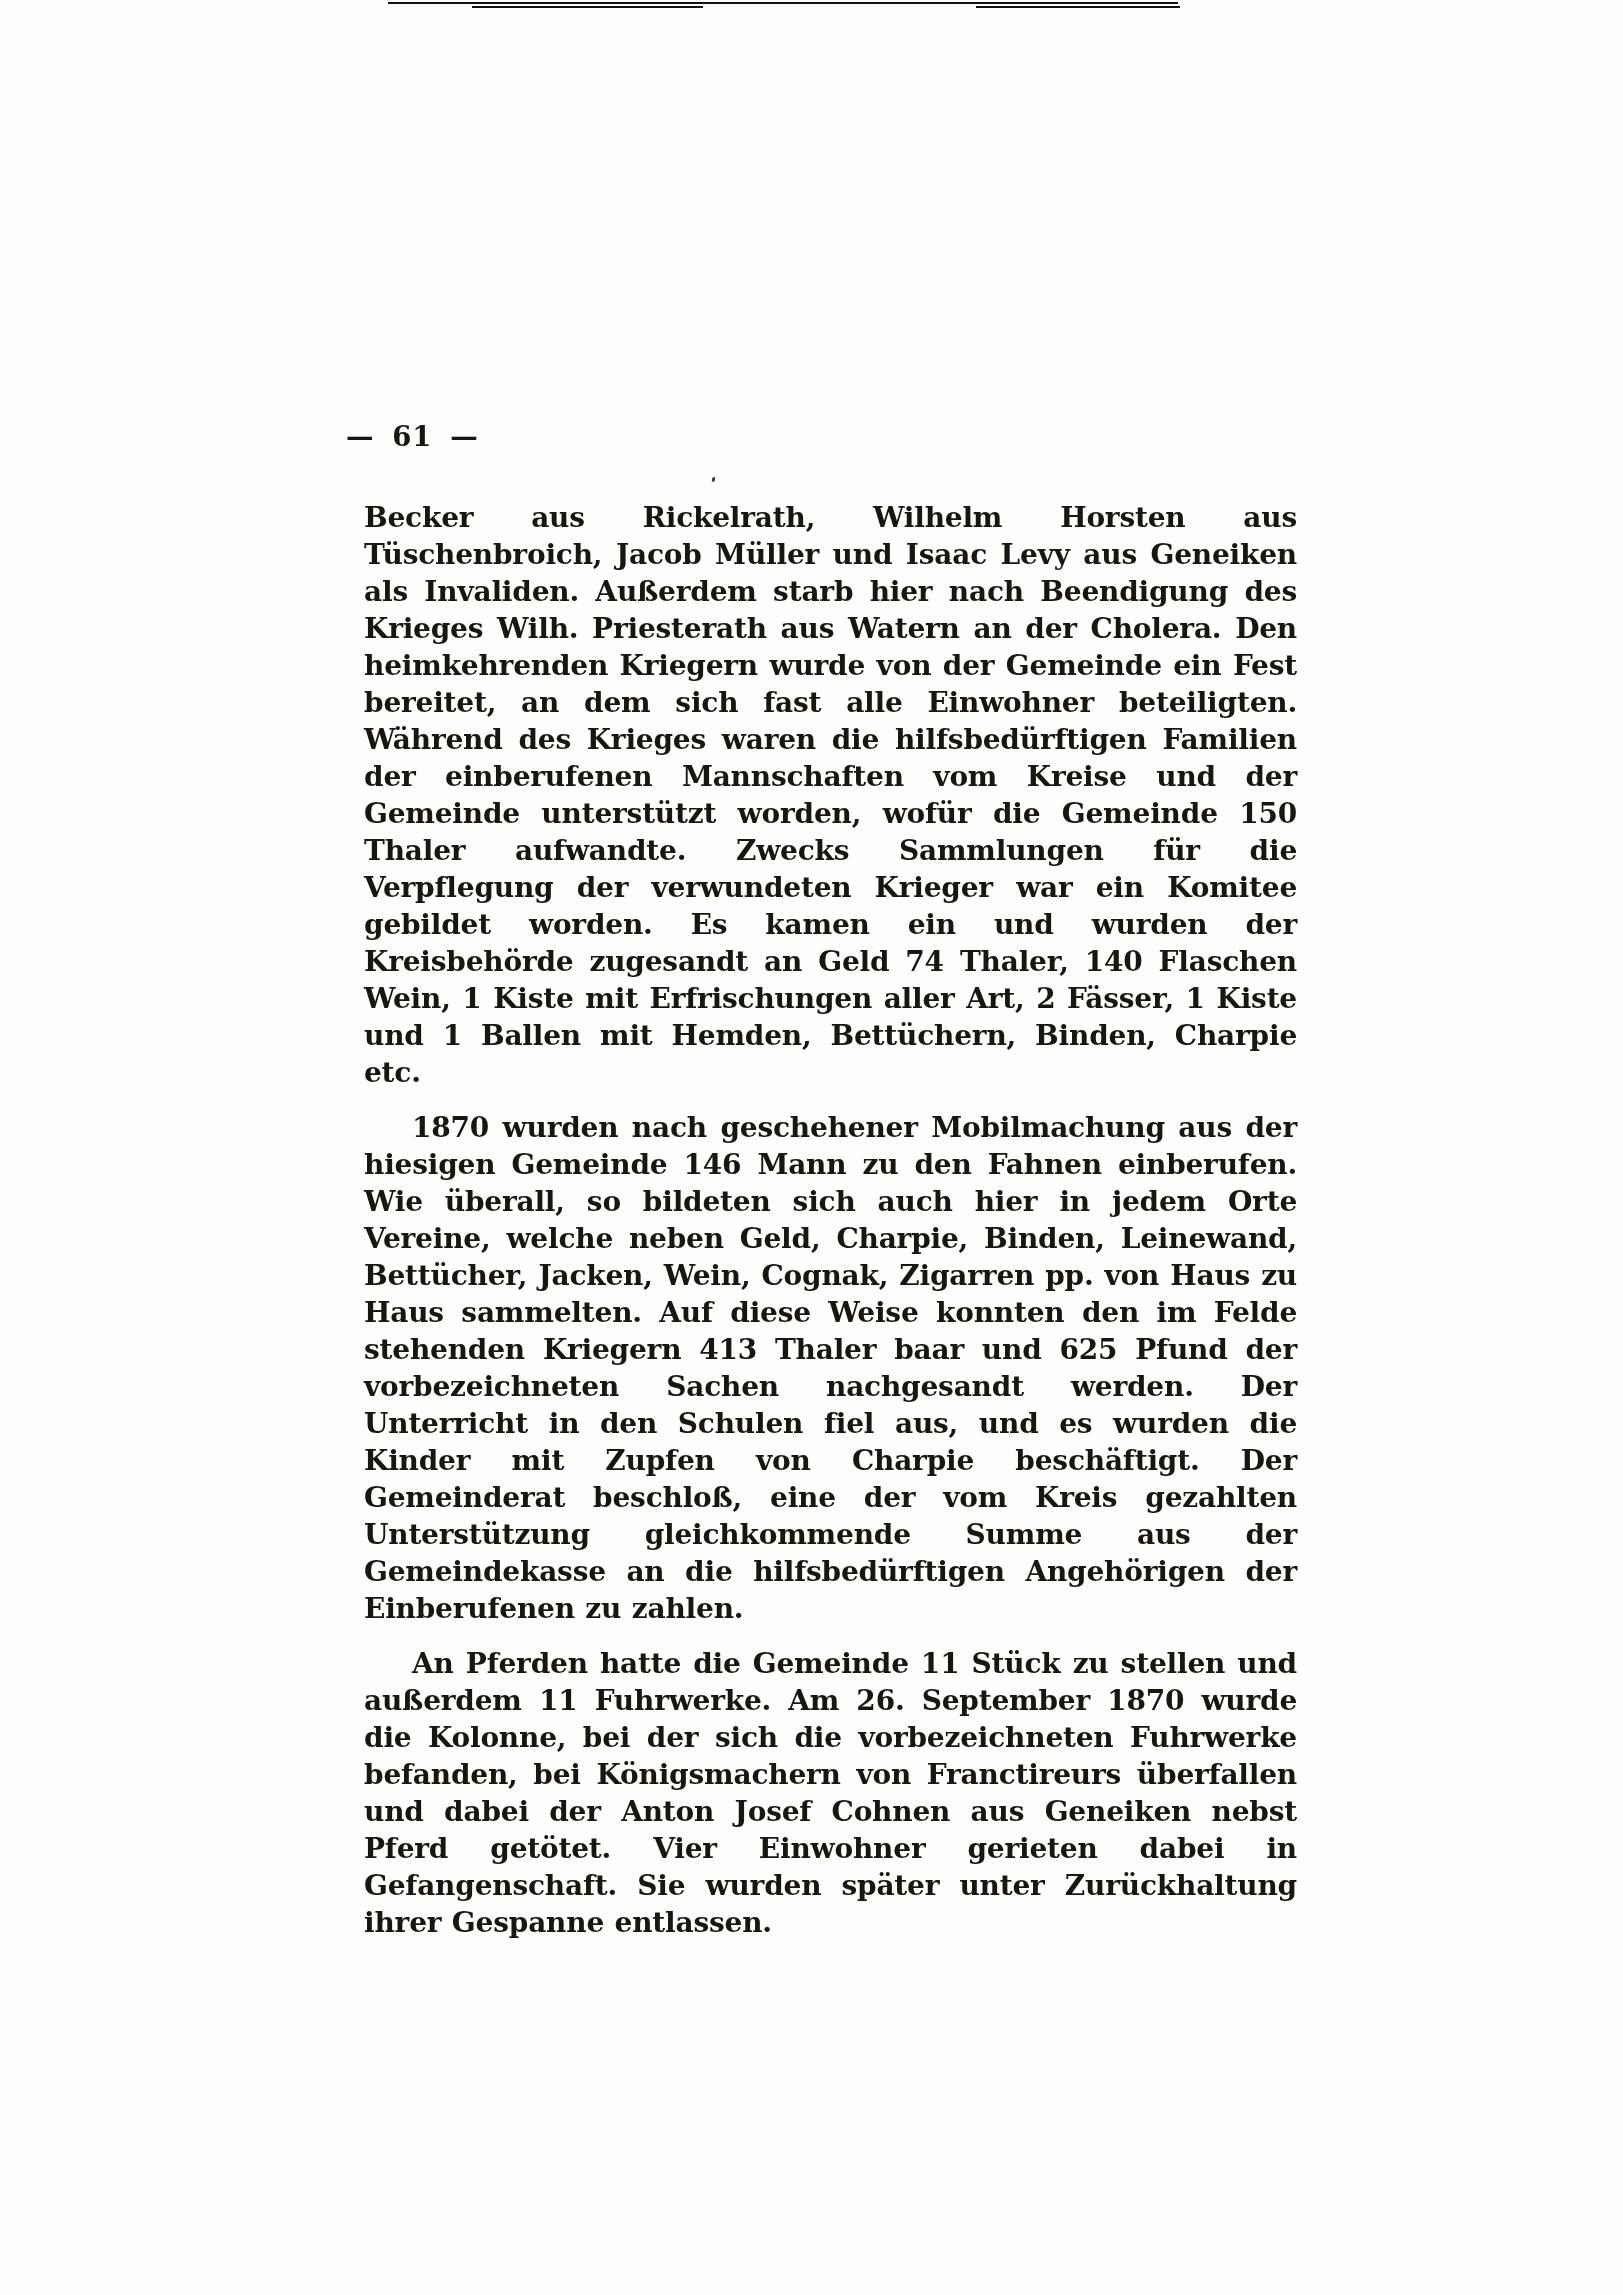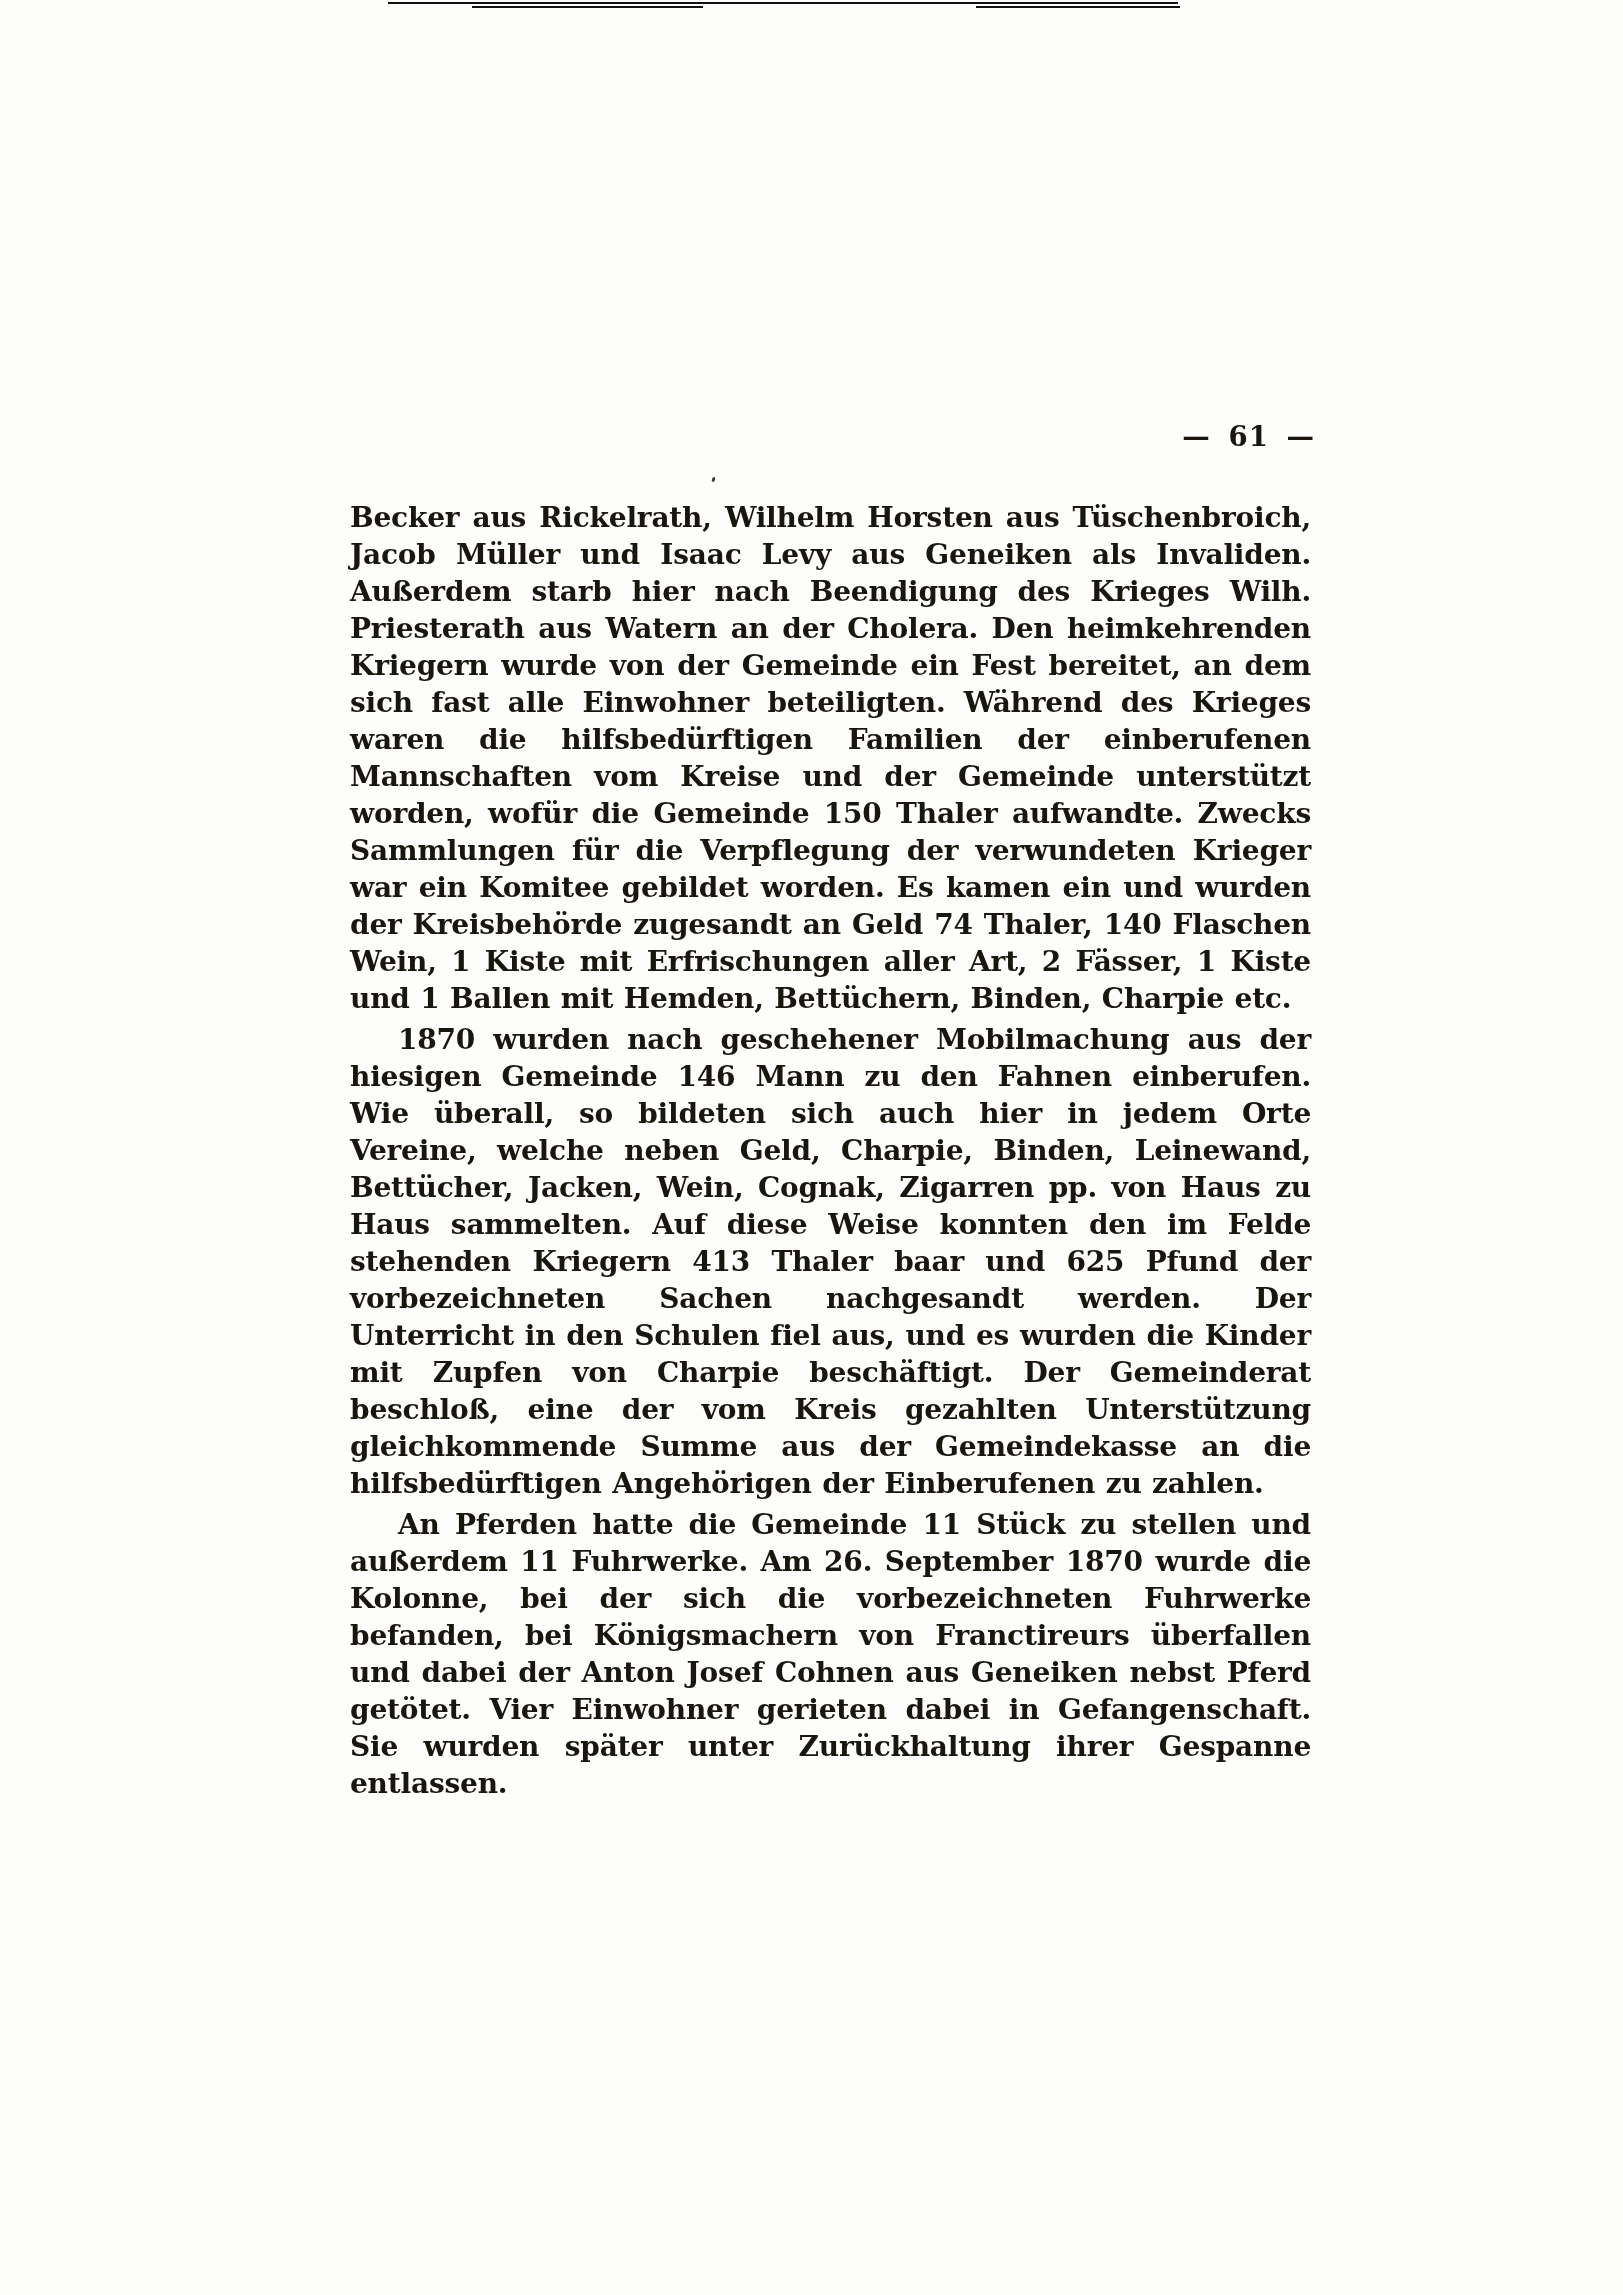--- a/index.html
+++ b/index.html
@@ -35,31 +35,31 @@
     border-radius: 50%;
     transform: rotate(20deg);
   }
   .content {
     position: absolute;
     left: 346px;
     top: 420px;
     width: 969px;
   }
   .page-header {
-    text-align: right;
+    text-align: left;
     font-size: 27.5px;
     letter-spacing: 1px;
     margin: 0 0 47px 0;
   }
   .page-header .pagenum {
     display: inline-block;
     margin: 0 17.7px;
   }
   .para {
-    margin: 4px;
+    margin: 18px;
     font-size: 28px;
     line-height: 37px;
     text-align: justify;
     letter-spacing: -0.2px;
     word-spacing: 1px;
     hyphens: auto;
   }
   .indent { text-indent: 48px; }
 </style>
 </head>

